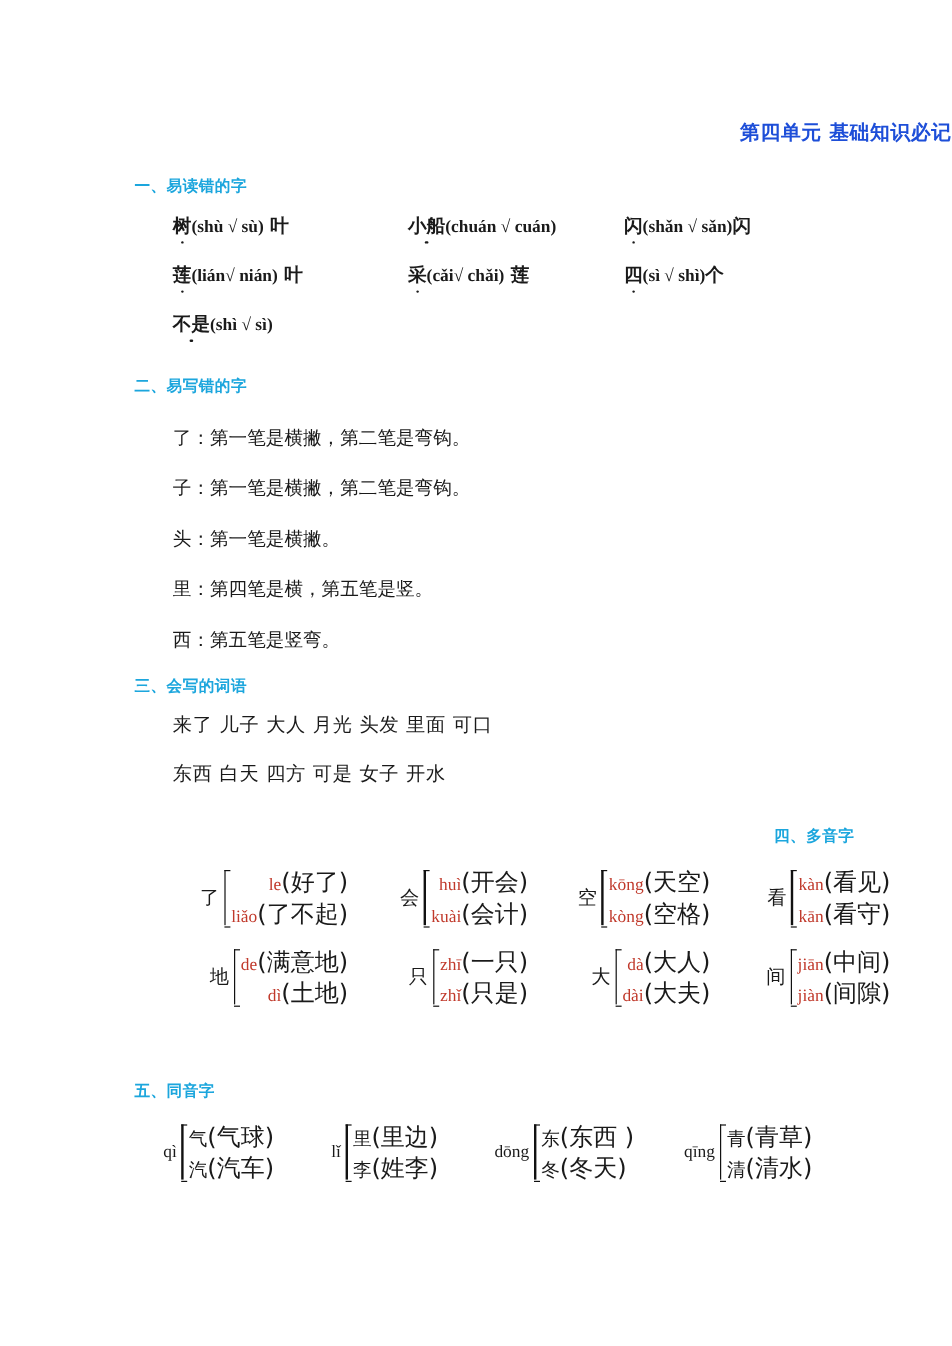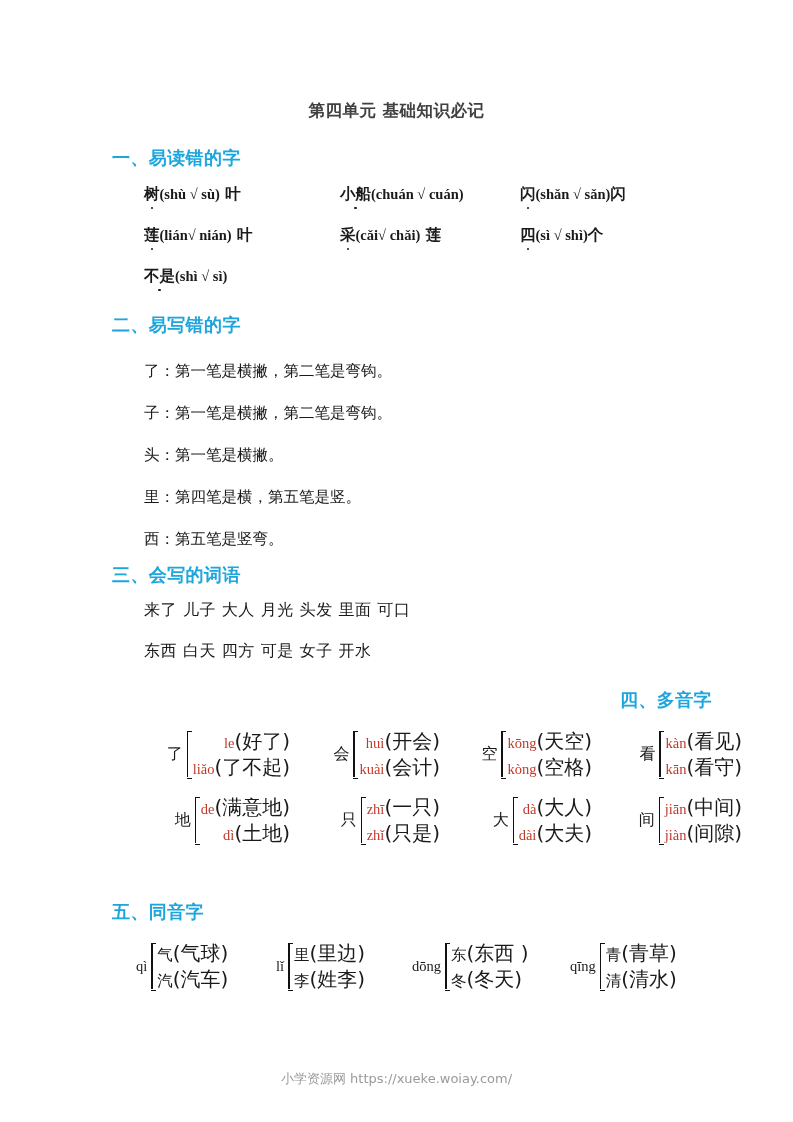--- a/index.html
+++ b/index.html
@@ -22,38 +22,38 @@
     inset: 0;
     padding: 0;
   }
 
   
   .doc-title {
     position: absolute;
     top: 100px;
     left: 0;
     width: 793px;
-    text-align: center;
+    text-align: right;
     font-family: "DejaVu Sans", "Liberation Sans", sans-serif;
     font-weight: bold;
     font-size: 16.5px;
     letter-spacing: 0.5px;
-    color: #404040;
+    color: #1d4ed8;
   }
 
   
   .section {
     position: absolute;
     left: 112px;
     width: 600px;
   }
   .section-heading {
     font-family: "DejaVu Sans", "Liberation Sans", sans-serif;
     font-weight: bold;
-    font-size: 18px;
+    font-size: 13px;
     color: #1CA6DD;
     letter-spacing: 0.4px;
     margin: 0 0 0 0;
     white-space: nowrap;
   }
 
   
   .readwrong-rows { margin-top: 14px; font-weight: bold; }
   .rw-row {
     display: block;
@@ -237,15 +237,14 @@
       </div>
   </div>
 
   <div class="section" style="top:900px;">
     <div class="section-heading">五、同音字</div>
     <div class="brace-rows" id="homoRows">
         <div class="brace-row" style="padding-left: 24px;"><span class="brace-group" style="width: 140px;"><span class="bg-head latin">qì</span><span class="bg-brace"></span><span class="bg-items"><span class="bg-item"><span class="bg-py plain">气</span><span class="bg-word">(气球)</span></span><span class="bg-item"><span class="bg-py plain">汽</span><span class="bg-word">(汽车)</span></span></span></span><span class="brace-group" style="width: 136px;"><span class="bg-head latin">lǐ</span><span class="bg-brace"></span><span class="bg-items"><span class="bg-item"><span class="bg-py plain">里</span><span class="bg-word">(里边)</span></span><span class="bg-item"><span class="bg-py plain">李</span><span class="bg-word">(姓李)</span></span></span></span><span class="brace-group" style="width: 158px;"><span class="bg-head latin">dōng</span><span class="bg-brace"></span><span class="bg-items"><span class="bg-item"><span class="bg-py plain">东</span><span class="bg-word">(东西 )</span></span><span class="bg-item"><span class="bg-py plain">冬</span><span class="bg-word">(冬天)</span></span></span></span><span class="brace-group" style="width: 150px;"><span class="bg-head latin">qīng</span><span class="bg-brace"></span><span class="bg-items"><span class="bg-item"><span class="bg-py plain">青</span><span class="bg-word">(青草)</span></span><span class="bg-item"><span class="bg-py plain">清</span><span class="bg-word">(清水)</span></span></span></span></div>
       </div>
   </div>
 
-  <div class="footer">小学资源网 https://xueke.woiay.com/</div>
 
 </div>
 
 </body></html>

